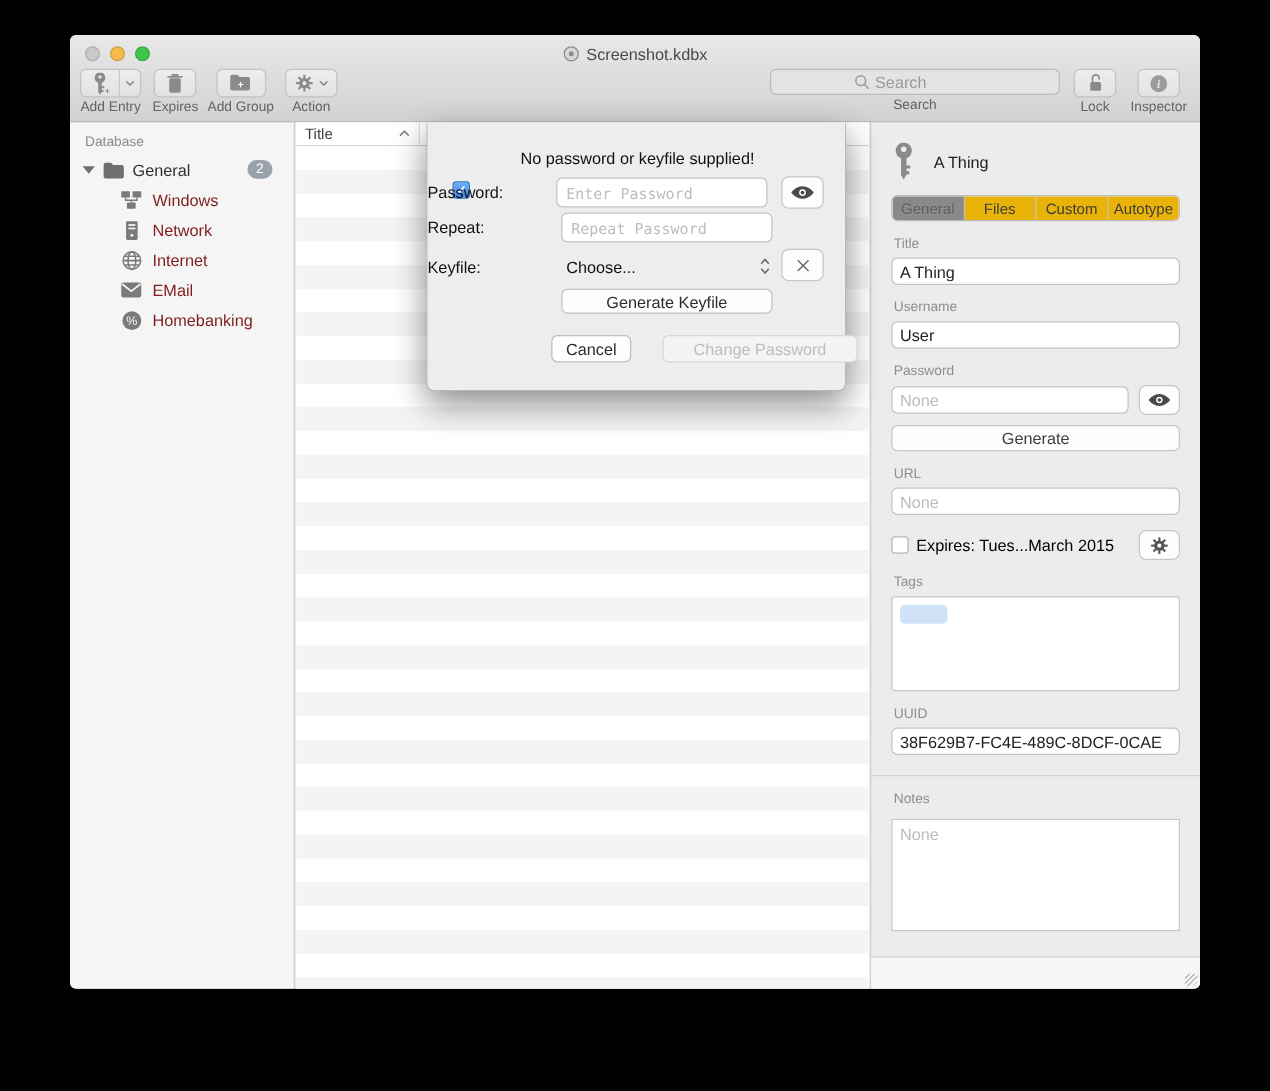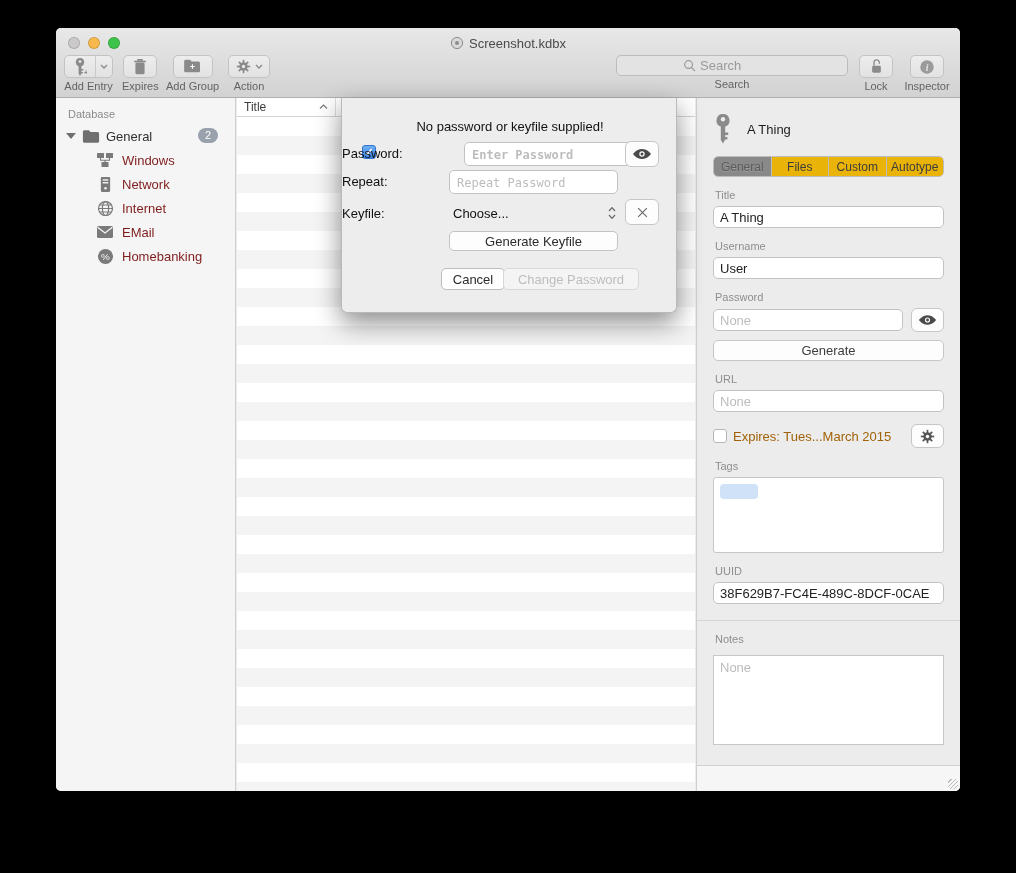--- a/index.html
+++ b/index.html
@@ -67,21 +67,21 @@
          white-space:nowrap; overflow:hidden; }
   .fld::placeholder { color:#bcbcbc; }
   .frow { display:flex; gap:8px; align-items:center; }
   .sq-btn { width:33px; height:24px; background:#fdfdfd; border:1px solid #c6c6c6; border-radius:6px;
             display:flex; align-items:center; justify-content:center; flex:none; }
   .wide-btn { width:100%; height:21px; margin-top:8px; background:#fdfdfd; border:1px solid #c6c6c6;
               border-radius:5px; font-size:13px; color:#3c3c3c; display:flex; align-items:center; justify-content:center; }
   .cbx { width:14px; height:14px; border-radius:3px; border:1px solid #b6b6b6; background:#fff; flex:none; }
   .cbx.on { background:linear-gradient(#6fb0f5,#3c83e8); border-color:#3173cf; color:#fff; font-size:11px;
             font-weight:bold; display:flex; align-items:center; justify-content:center; }
-  .expires-row { display:flex; align-items:center; gap:6px; margin-top:12px; color:#a16207;text-align:center; }
+  .expires-row { display:flex; align-items:center; gap:6px; margin-top:12px; color:#000000;text-align:center; }
   .tags-box { margin-top:5px; height:76px; background:#fff; border:1px solid #c7c7c7; border-radius:3px; padding:6px; }
   .tag-token { width:38px; height:15px; background:#cfe2f7; border-radius:4px; }
   .notes-sect { border-top:1px solid #d4d4d4; margin:16px -16px 0; padding:0 16px; }
   .notes-area { width:100%; height:90px; margin-top:5px; background:#fff; border:1px solid #c7c7c7;
                 font-size:13px; color:#222; padding:4px 6px; resize:none; outline:none;
                 font-family:"Liberation Sans",sans-serif; }
   .notes-area::placeholder { color:#bcbcbc; }
   .insp-footer { position:absolute; left:0; right:0; bottom:0; height:26px; background:#f6f6f6; border-top:1px solid #d0d0d0; }
   .grip { position:absolute; right:2px; bottom:2px; width:10px; height:10px;
           background:repeating-linear-gradient(135deg,transparent 0 2px,#bbb 2px 3px); }
@@ -371,21 +371,21 @@
     <div class="insp-footer">
       <div class="grip"></div>
     </div>
   </div>
 
   <div class="sheet">
     <div class="sheet-msg">No password or keyfile supplied!</div>
 
     <div class="cbx on s-cb">✓</div>
     <div class="s-lbl" style="top:48px">Password:</div>
-    <input class="s-fld" style="left: 122px; top: 44px; font-weight: bold;" placeholder="Enter Password">
+    <input class="s-fld" style="left: 103px; top: 44px;" placeholder="Enter Password">
     <div class="s-sq" style="left:283px; top:43px">
       <svg width="20" height="12" viewBox="0 0 20 12">
         <path d="M1 6s3.4-5 9-5 9 5 9 5-3.4 5-9 5S1 6 1 6z" fill="#4a4a4a"></path>
         <circle cx="10" cy="6" r="2.7" fill="#fff"></circle>
         <circle cx="10" cy="6" r="1.5" fill="#4a4a4a"></circle>
       </svg>
     </div>
 
     <div class="s-lbl" style="top:76px">Repeat:</div>
     <input class="s-fld" style="left: 107px; top: 72px;" placeholder="Repeat Password">
@@ -399,16 +399,16 @@
     </div>
     <div class="s-sq" style="left:283px; top:101px">
       <svg width="13" height="13" viewBox="0 0 12 12">
         <path d="M2 2l8 8M10 2l-8 8" stroke="#6a6a6a" stroke-width="1.1"></path>
       </svg>
     </div>
 
     <div class="gen-key">Generate Keyfile</div>
 
     <div class="s-btn" style="left:99px; top:170px; width:64px">Cancel</div>
-    <div class="s-btn disabled" style="left:161px; top:170px; width:136px">Change Password</div>
+    <div class="s-btn disabled" style="left:188px; top:170px; width:156px">Change Password</div>
   </div>
 
 </div>
 
 </body></html>

